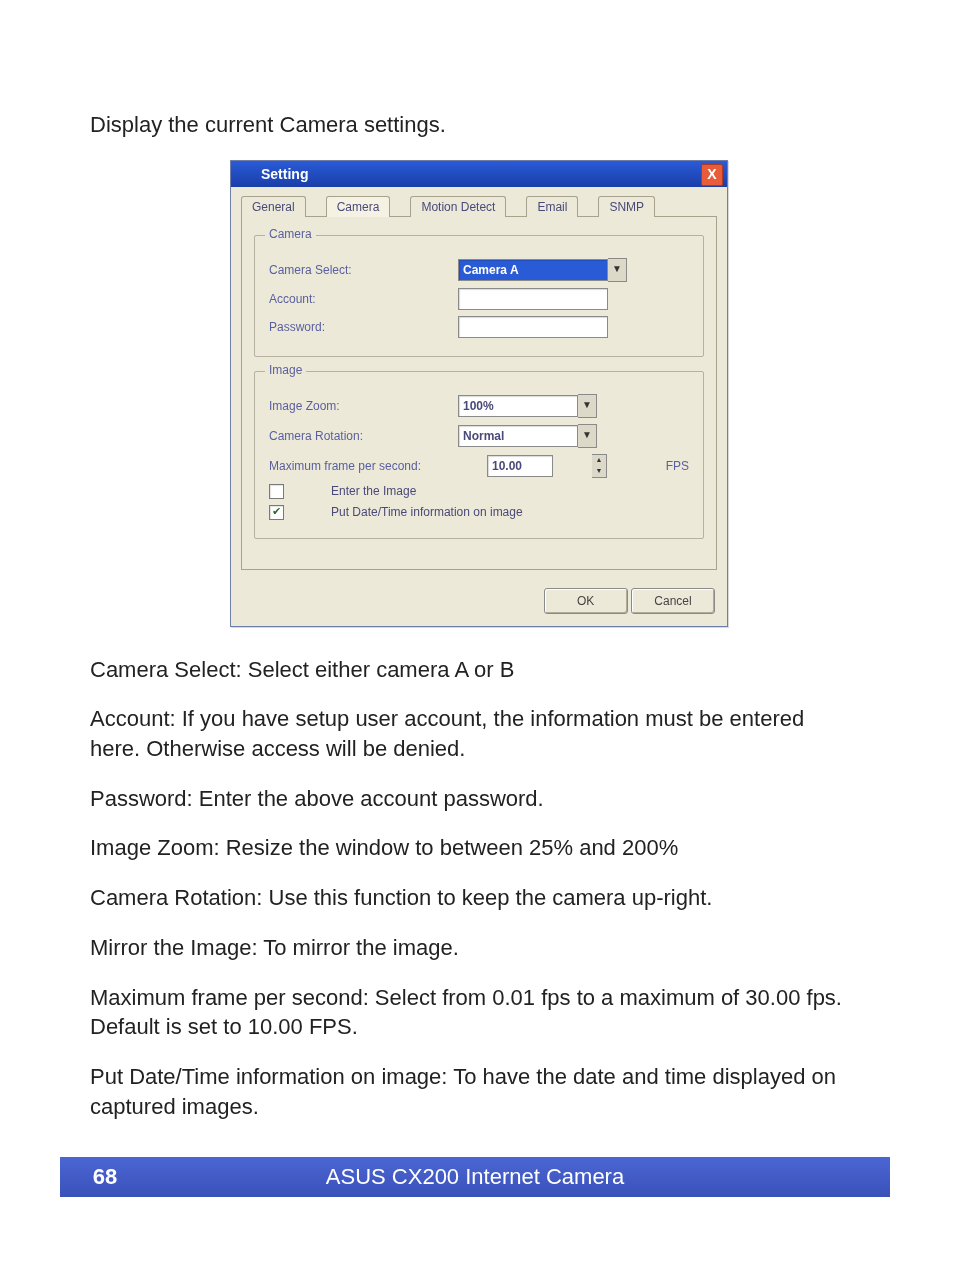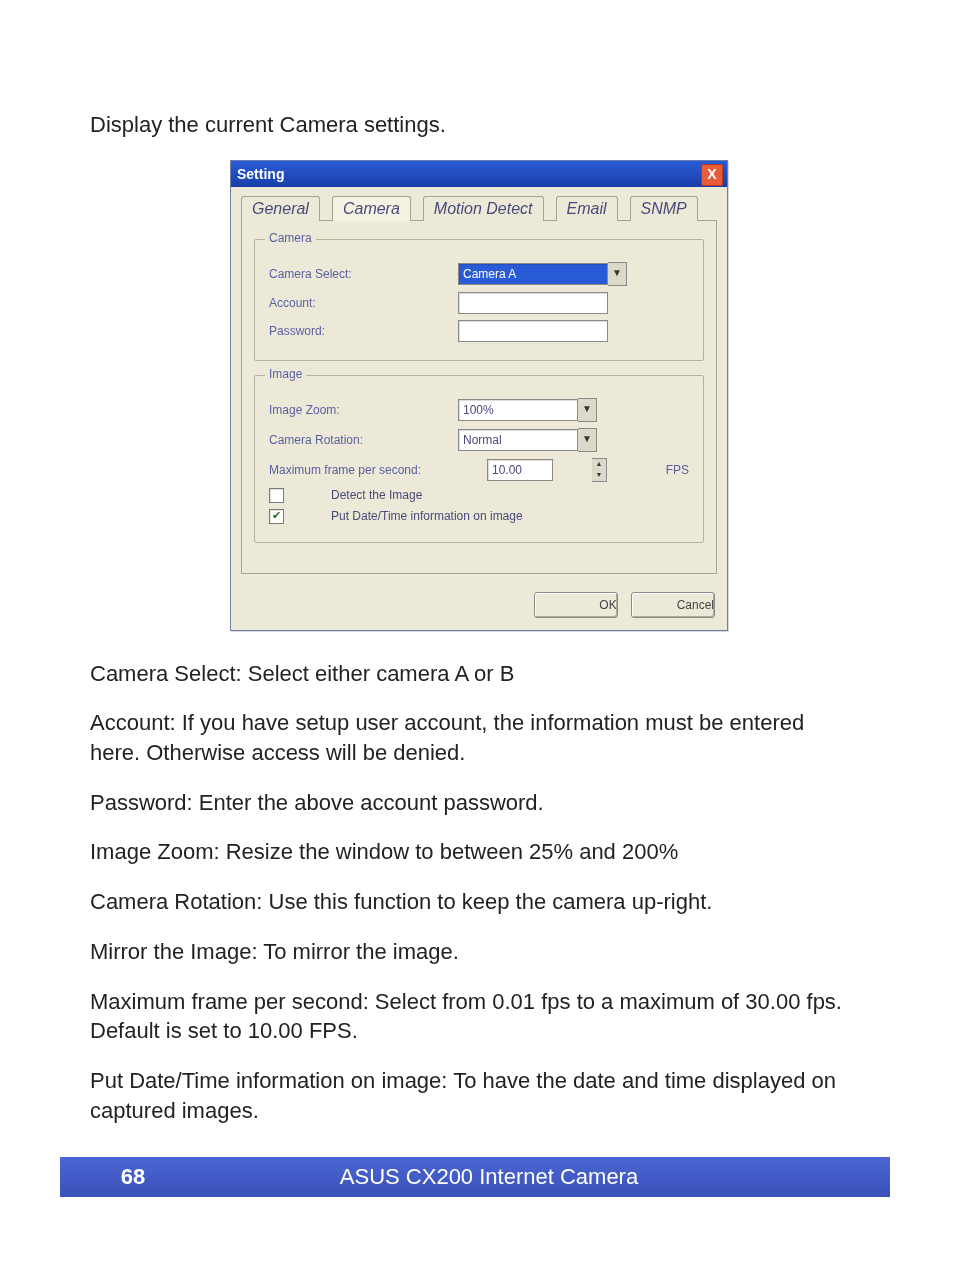--- a/index.html
+++ b/index.html
@@ -38,42 +38,42 @@
     height: 26px;
     position: relative;
     display: flex;
     align-items: center;
     padding: 0 6px;
   }
   .titlebar-text {
     color: #fff;
     font-weight: bold;
     font-size: 14px;
+    margin-left: 24px;
   }
   .close-btn {
     position: absolute;
     right: 4px;
     top: 3px;
     width: 20px;
     height: 20px;
     background: #e85c3a;
     border: 1px solid #b33a22;
     color: #fff;
     font-weight: bold;
     font-size: 14px;
     text-align: center;
     line-height: 18px;
     border-radius: 2px;
   }
   .tabs {
     display: flex;
-    gap: 12px;
+    gap: 20px;
     padding: 8px 10px 0 10px;
-    font-size: 16px;
-    font-style: italic;
+    font-size: 12px;
   }
   .tab {
     padding: 3px 10px;
     border: 1px solid #a7a28c;
     border-bottom: none;
     border-radius: 3px 3px 0 0;
     background: #ece9d8;
     position: relative;
     top: 1px;
   }
@@ -114,20 +114,21 @@
     color: #5a5fa0;
   }
   .field {
     height: 20px;
     border: 1px solid #8a8a8a;
     background: #fff;
     box-shadow: inset 1px 1px 1px rgba(0,0,0,.15);
     padding: 0 4px;
     font-size: 12px;
     line-height: 20px;
+    font-weight: bold;
   }
   .field.w140 { width: 140px; }
   .field.w110 { width: 110px; }
   .field.w60  { width: 60px; text-align: left; }
   .combo {
     display: flex;
     align-items: center;
   }
   .combo .caret {
     width: 18px;
@@ -180,45 +181,44 @@
   }
   .btnrow {
     text-align: right;
     padding: 8px 12px 12px 0;
   }
   .btn {
     display: inline-block;
     width: 82px;
     height: 24px;
     line-height: 24px;
+    text-align: center;
     border: 1px solid #8a8a8a;
     background: #ece9d8;
     border-radius: 3px;
-    margin-left: 10px;
     font-size: 12px;
     color: #444;
     box-shadow: inset 1px 1px 0 #fff, inset -1px -1px 0 #b0ac9a;
   }
   .footer {
     position: absolute;
     left: 60px;
     bottom: 75px;
     width: 830px;
     height: 40px;
     background: linear-gradient(#4b66d4, #3a51b8);
     display: flex;
     align-items: center;
     color: #fff;
     font-size: 22px;
   }
   .footer .pg {
     width: 90px;
     text-align: center;
     font-weight: bold;
-    padding-left: 28px;
   }
   .footer .title {
     flex: 1;
     text-align: center;
     padding-right: 90px;
   }
 </style>
 </head>
 <body>
 
@@ -287,21 +287,21 @@
           <div class="field w60">10.00</div>
           <div class="spin">
             <div>▲</div>
             <div>▼</div>
           </div>
           <span class="fps-label">FPS</span>
         </div>
 
         <div class="row">
           <span class="checkbox"></span>
-          <span>Detect the Image</span>
+          <span>Enter the Image</span>
         </div>
 
         <div class="row">
           <span class="checkbox">✔</span>
           <span>Put Date/Time information on image</span>
         </div>
       </div>
     </div>
 
     <div class="btnrow">

